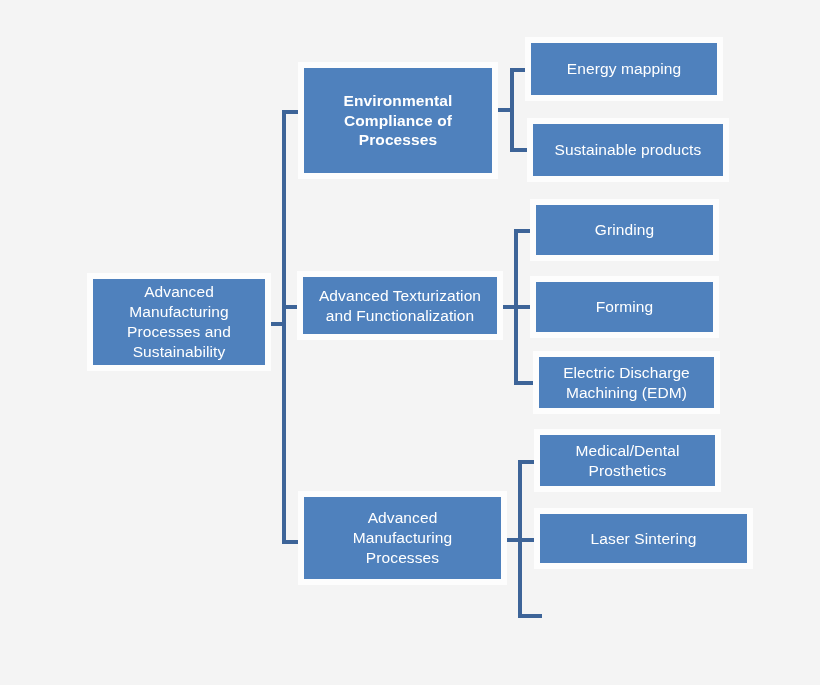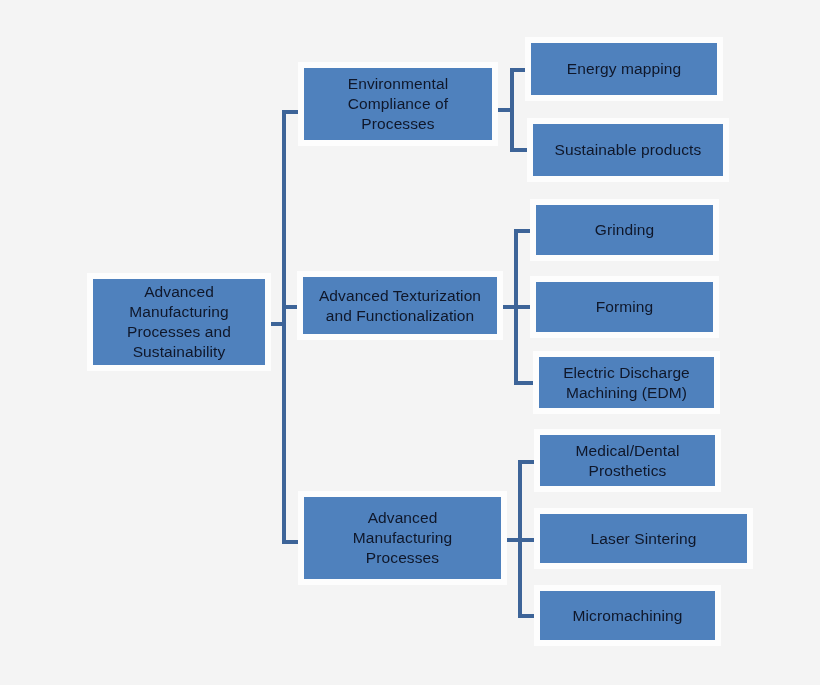--- a/index.html
+++ b/index.html
@@ -17,21 +17,21 @@
     position: relative;
     width: 820px;
     height: 685px;
     background: #f4f4f4;
   }
 
   
   .node {
     position: absolute;
     background: #4f81bd;
-    color: #0f172a;
+    color: #ffffff;
     display: flex;
     align-items: center;
     justify-content: center;
     text-align: center;
     line-height: 1.28;
     font-size: 15.5px;
     letter-spacing: 0.1px;
     box-sizing: border-box;
     padding: 2px 6px;
     
@@ -79,21 +79,21 @@
   <div class="conn v" style="left:518px; top:460px; height:156px;"></div>
   <div class="conn h" style="left:518px; top:460px; width:24px;"></div>
   <div class="conn h" style="left:518px; top:538px; width:24px;"></div>
   <div class="conn h" style="left:518px; top:614px; width:24px;"></div>
 
   <div class="node root" style="left:93px; top:279px; width:172px; height:86px;">Advanced
 Manufacturing
 Processes and
 Sustainability</div>
 
-  <div class="node branch" style="left:304px; top:68px; width:188px; height:72px;">Environmental
+  <div class="node branch" style="left:304px; top:68px; width:188px; height:105px;font-weight:bold;">Environmental
 Compliance of
 Processes</div>
 
   <div class="node branch" style="left:303px; top:277px; width:194px; height:57px;">Advanced Texturization
 and Functionalization</div>
 
   <div class="node branch" style="left:304px; top:497px; width:197px; height:82px;">Advanced
 Manufacturing
 Processes</div>
 
@@ -106,15 +106,14 @@
   <div class="node leaf" style="left:536px; top:282px; width:177px; height:50px;">Forming</div>
 
   <div class="node leaf" style="left:539px; top:357px; width:175px; height:51px;">Electric Discharge
 Machining  (EDM)</div>
 
   <div class="node leaf" style="left:540px; top:435px; width:175px; height:51px;">Medical/Dental
 Prosthetics</div>
 
   <div class="node leaf" style="left:540px; top:514px; width:207px; height:49px;">Laser Sintering</div>
 
-  <div class="node leaf" style="left:540px; top:591px; width:175px; height:49px;">Micromachining</div>
 
 </div>
 
 </body></html>

